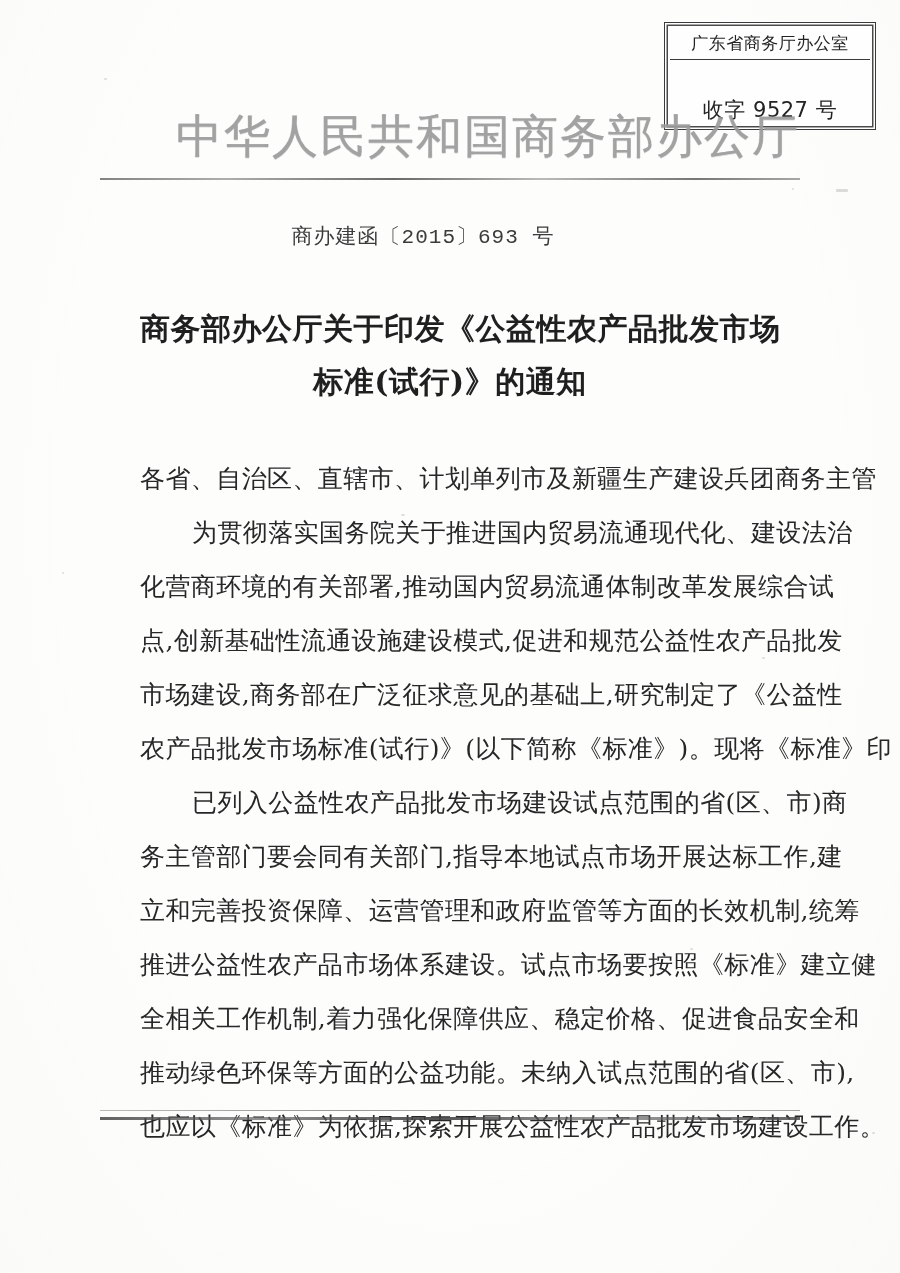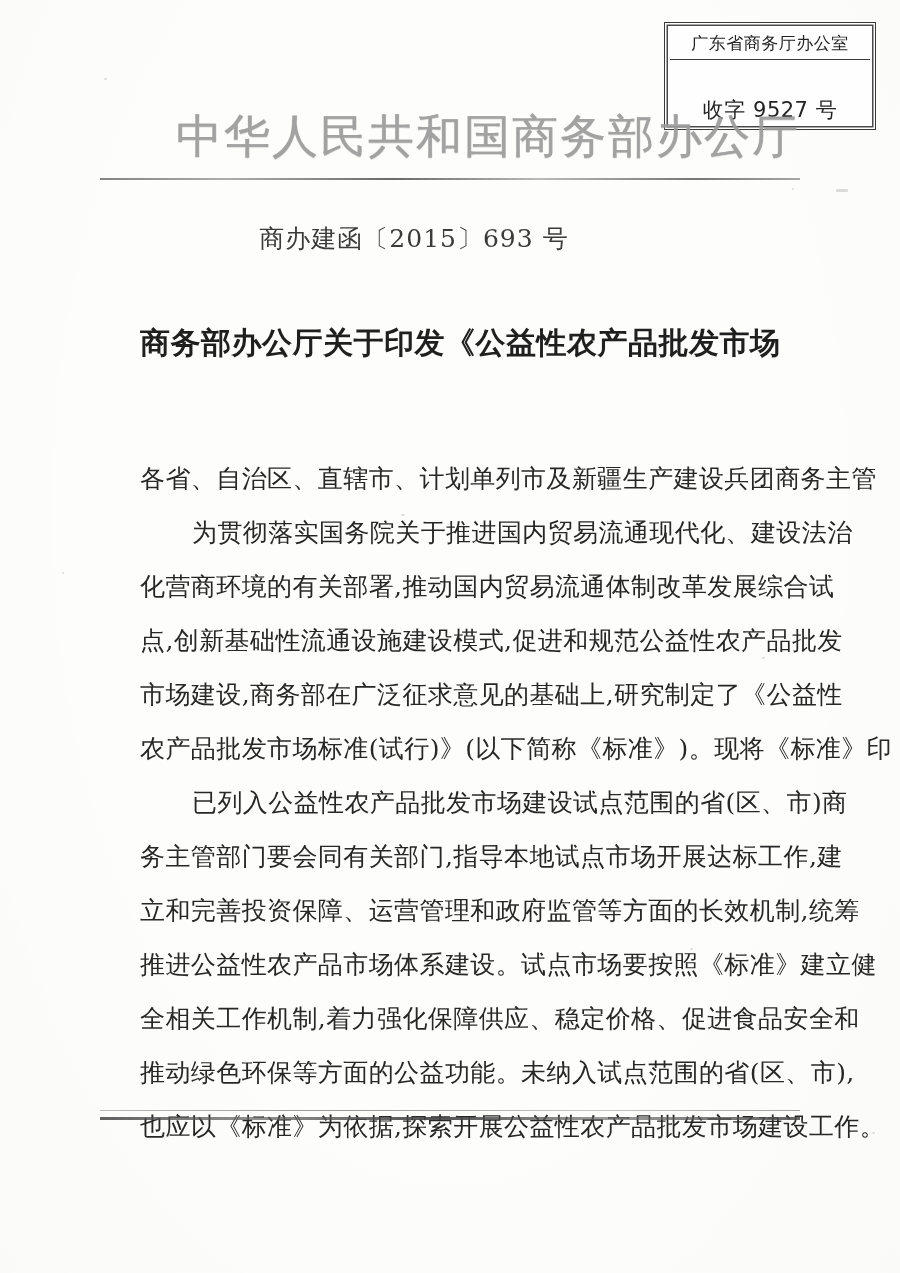--- a/index.html
+++ b/index.html
@@ -104,37 +104,38 @@
       rgba(80,80,80,0.85) 42%,
       rgba(130,130,130,0.55) 63%,
       rgba(85,85,85,0.8) 85%,
       rgba(110,110,110,0.6) 100%
     );
   }
 
   
   .doc-number {
     position: absolute;
-    left: 91px;
+    left: 100px;
     top: 222px;
     width: 700px;
     text-align: center;
-    font-size: 25px;
+    font-size: 21px;
     color: #3b3b3b;
     letter-spacing: 1px;
     white-space: nowrap;
     padding-right: 54px;
     box-sizing: border-box;
+    font-family: Liberation Mono, monospace;
   }
 
   
   .doc-title {
     position: absolute;
     left: 140px;
-    top: 316px;
+    top: 302px;
     width: 620px;
     text-align: center;
     font-size: 30px;
     line-height: 53px;
     color: #1f1f1f;
     letter-spacing: 0.5px;
     font-weight: 600;
   }
   .doc-title .title-line { display: block; white-space: nowrap; }
 
@@ -217,20 +218,21 @@
 
   <div class="masthead">
     <span class="masthead-text">中华人民共和国商务部办公厅</span>
   </div>
   <div class="masthead-rule"></div>
 
   <div class="doc-number">商办建函〔2015〕693 号</div>
 
   <div class="doc-title">
     <span class="title-line">商务部办公厅关于印发《公益性农产品批发市场</span>
+    <span class="title-line">标准(试行)》的通知</span>
   </div>
 
   <div class="body-block">
 
     <span class="body-line justify" style="padding-left: 0px;">
       <span style="display: flex; justify-content: space-between; width: 648px;">
           <span>各</span>
           <span>省</span>
           <span>、</span>
           <span>自</span>

